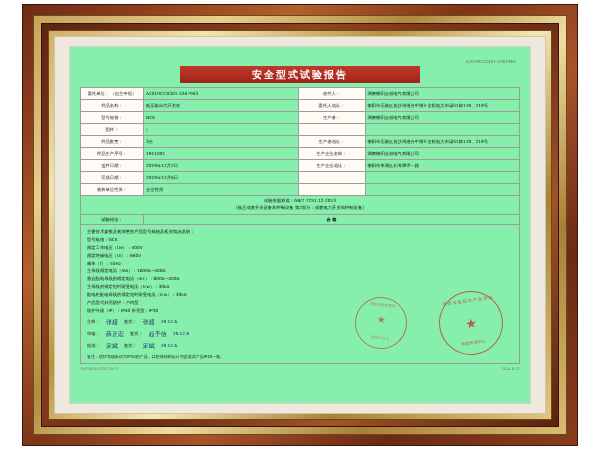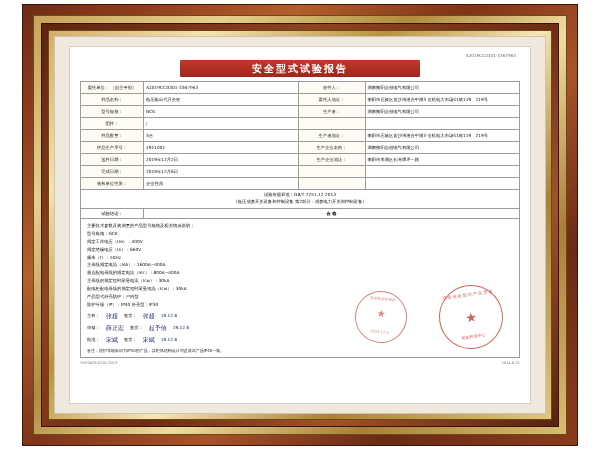--- a/index.html
+++ b/index.html
@@ -39,24 +39,24 @@
   }
   .mat{
     position:absolute;left:5px;top:5px;right:5px;bottom:5px;
     background:#efe9dd;
     box-sizing:border-box;
     border:1px solid #cfc4ae;
   }
   
   #paper{
     position:absolute;left:14px;top:9px;right:14px;bottom:9px;
-    background:#ffffff;
+    background:#86efac;
     box-sizing:border-box;
     border:1px solid #d8d2c2;
-    padding:6px 10px 4px 10px;
+    padding:12px 10px 4px 10px;
     overflow:hidden;
   }
   
   .title-band{
     margin:2px auto 4px auto;
     width:240px;height:17px;
     background:linear-gradient(180deg,#c0392b 0%,#a0251a 100%);
     border-radius:1px;
     display:flex;align-items:center;justify-content:center;
   }

